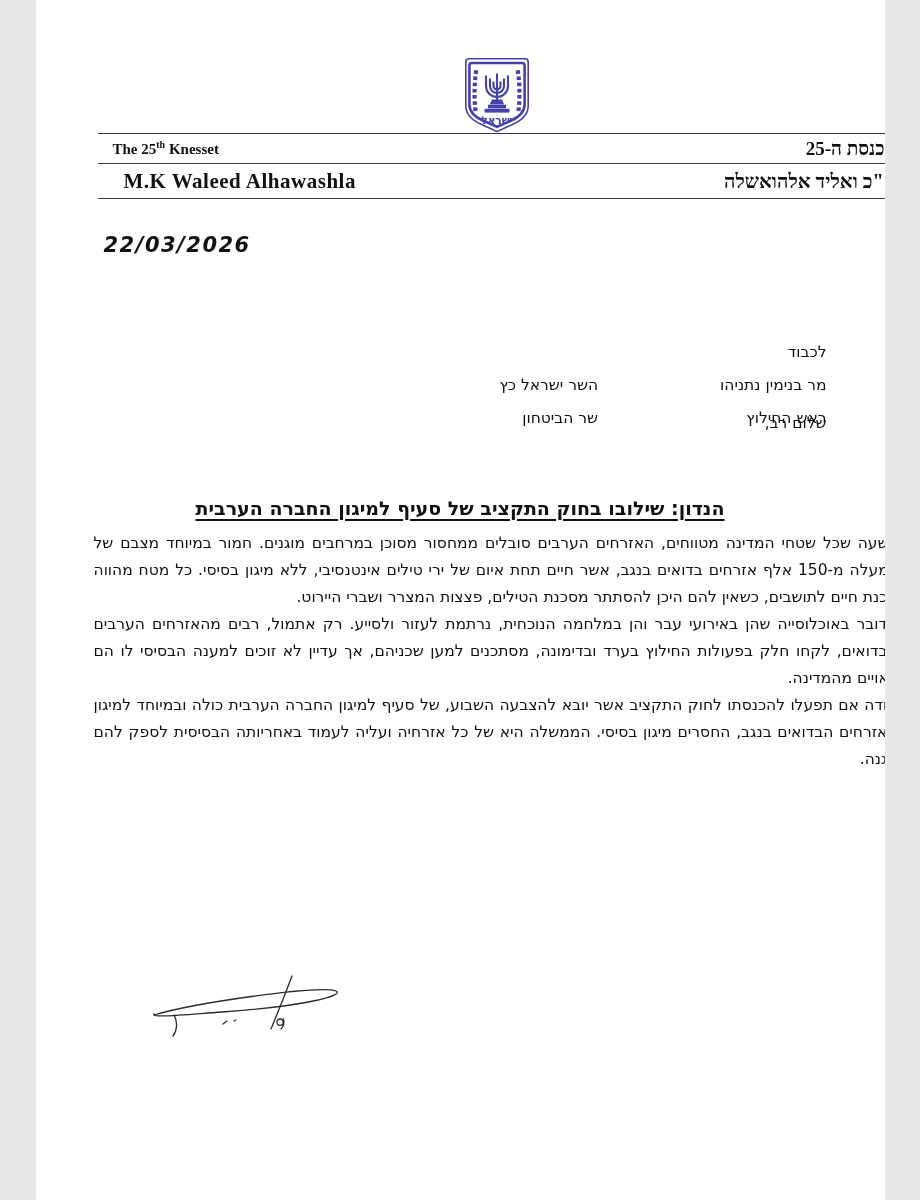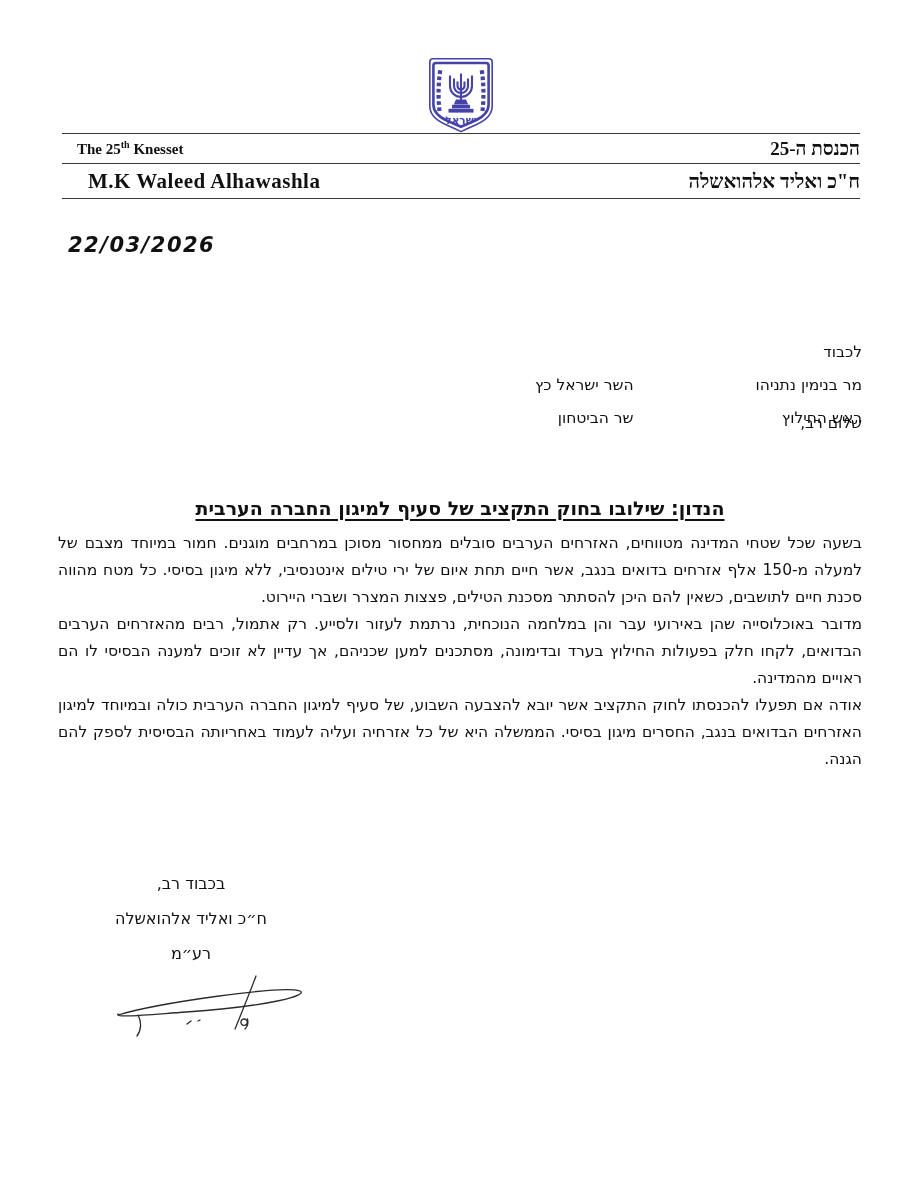--- a/index.html
+++ b/index.html
@@ -1,18 +1,18 @@
 <!DOCTYPE html>
 <html lang="he"><head>
 <meta charset="utf-8">
 <style>
   html,body{margin:0;padding:0;background:#e8e8e8;}
   .page{
     position:relative;
-    width:920px;height:1200px;
+    width:849px;height:1200px;
     margin:0 auto;
     background:#ffffff;
     font-family:"DejaVu Sans","Liberation Sans",sans-serif;
     color:#111;
     overflow:hidden;
   }
   
   .emblem{position:absolute;left:426px;top:56px;width:70px;height:79px;}
   
   .letterhead{
@@ -117,25 +117,20 @@
   <div class="greeting">שלום רב,</div>
 
   <div class="subject">הנדון: שילובו בחוק התקציב של סעיף למיגון החברה הערבית</div>
 
   <div class="body-text">
     <p>בשעה שכל שטחי המדינה מטווחים, האזרחים הערבים סובלים ממחסור מסוכן במרחבים מוגנים. חמור במיוחד מצבם של למעלה מ-150 אלף אזרחים בדואים בנגב, אשר חיים תחת איום של ירי טילים אינטנסיבי, ללא מיגון בסיסי. כל מטח מהווה סכנת חיים לתושבים, כשאין להם היכן להסתתר מסכנת הטילים, פצצות המצרר ושברי היירוט.</p>
     <p>מדובר באוכלוסייה שהן באירועי עבר והן במלחמה הנוכחית, נרתמת לעזור ולסייע. רק אתמול, רבים מהאזרחים הערבים הבדואים, לקחו חלק בפעולות החילוץ בערד ובדימונה, מסתכנים למען שכניהם, אך עדיין לא זוכים למענה הבסיסי לו הם ראויים מהמדינה.</p>
     <p>אודה אם תפעלו להכנסתו לחוק התקציב אשר יובא להצבעה השבוע, של סעיף למיגון החברה הערבית כולה ובמיוחד למיגון האזרחים הבדואים בנגב, החסרים מיגון בסיסי. הממשלה היא של כל אזרחיה ועליה לעמוד באחריותה הבסיסית לספק להם הגנה.</p>
   </div>
 
-  <div class="closing">
-    <div>בכבוד רב,</div>
-    <div>ח״כ ואליד אלהואשלה</div>
-    <div>רע״מ</div>
-  </div>
 
   <svg class="signature" width="240" height="70" viewBox="0 0 240 70" aria-hidden="true">
     <g stroke="#2b2b2b" stroke-width="1.3" fill="none" stroke-linecap="round">
       <path d="M32,41 C72,29 196,11 214,17 C223,21 186,32 100,38 C58,41 29,44 32,40"></path>
       <path d="M170,2 C164,18 156,38 149,55"></path>
       <path d="M52,41 C56,48 55,57 51,62"></path>
       <path d="M101,50 l4,-3"></path>
       <path d="M112,47 l2,-1"></path>
       <path d="M158,45 a3.2,3.2 0 1 0 0.2,0 M161.5,45 q1.5,6 -2.5,10"></path>
     </g>

